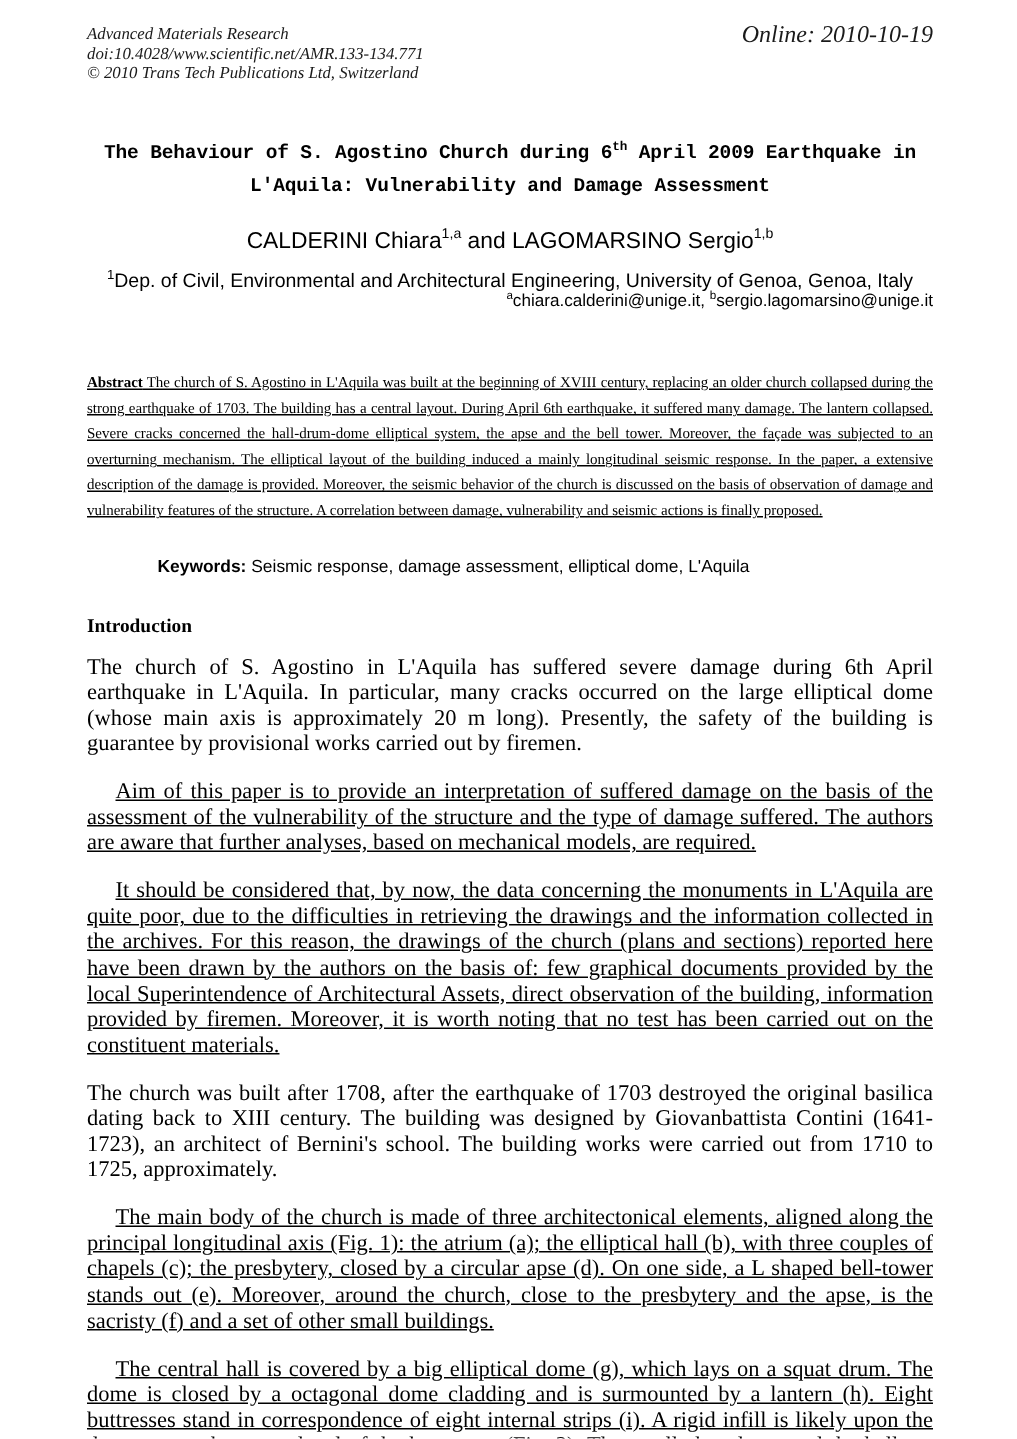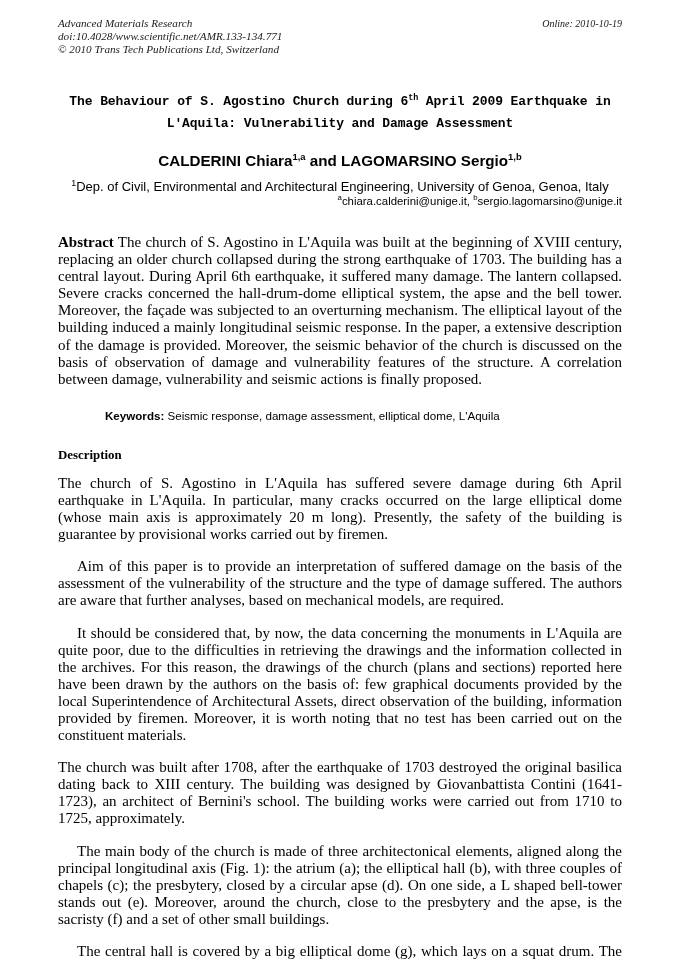--- a/index.html
+++ b/index.html
@@ -37,21 +37,21 @@
     width: 420px;
   }
   .journal-header .hdr-line {
     white-space: nowrap;
   }
   .journal-header .hdr-right {
     position: absolute;
     top: 0;
     right: 0;
     font-style: italic;
-    font-size: 10px;
+    font-size: 16px;
     white-space: nowrap;
   }
 
   
   .title {
     margin-top: 20px;
     text-align: center;
     font-family: Liberation Mono, monospace;
     font-weight: bold;
     font-size: 13px;
@@ -65,21 +65,21 @@
     line-height: 0;
   }
 
   
   .authors {
     margin-top: 17px;
     text-align: center;
     font-family: "Liberation Sans", "DejaVu Sans", sans-serif;
     font-size: 15.2px;
     line-height: 19px;
-    font-weight: bold;
+    font-weight: normal;
   }
   .authors sup {
     font-size: 0.62em;
     vertical-align: super;
     line-height: 0;
   }
 
   .affiliation {
     margin-top: 10px;
     text-align: center;
@@ -95,26 +95,27 @@
   }
   .emails {
     text-align: right;
     font-family: "Liberation Sans", "DejaVu Sans", sans-serif;
     font-size: 11.4px;
     line-height: 15px;
   }
 
   
   .abstract {
-    margin-top: 25px;
+    margin-top: 38px;
     text-align: justify;
-    font-size: 15px;
+    font-size: 10px;
     line-height: 17.1px;
     text-justify: inter-word;
     hyphens: none;
+    text-decoration: underline;
   }
   .abstract .lead {
     font-weight: bold;
   }
 
   .keywords {
     margin-top: 20px;
     font-family: "Liberation Sans", "DejaVu Sans", sans-serif;
     font-size: 11.6px;
     line-height: 16px;
@@ -134,20 +135,21 @@
   .para {
     margin-top: 9px;
     text-align: justify;
     font-size: 15px;
     line-height: 17.1px;
     hyphens: none;
   }
   .para.indent {
     margin-top: 0;
     text-indent: 19px;
+    text-decoration: underline;
   }
   .section-heading + .para {
     margin-top: 11px;
   }
 </style>
 </head>
 <body>
 
 <div class="page">
 
@@ -165,21 +167,21 @@
   <div class="authors"><span>CALDERINI Chiara</span><sup>1,a</sup><span> and </span><span>LAGOMARSINO Sergio</span><sup>1,b</sup></div>
 
   <div class="affiliation"><sup>1</sup><span>Dep. of Civil, Environmental and Architectural Engineering, University of Genoa, Genoa, Italy</span></div>
 
   <div class="emails"><sup>a</sup><span>chiara.calderini@unige.it</span><span>, </span><sup>b</sup><span>sergio.lagomarsino@unige.it</span></div>
 
   <div class="abstract"><span class="lead">Abstract</span><span> The church of S. Agostino in L'Aquila was built at the beginning of XVIII century, replacing an older church collapsed during the strong earthquake of 1703. The building has a central layout. During April 6th earthquake, it suffered many damage. The lantern collapsed. Severe cracks concerned the hall-drum-dome elliptical system, the apse and the bell tower. Moreover, the façade was subjected to an overturning mechanism. The elliptical layout of the building induced a mainly longitudinal seismic response. In the paper, a extensive description of the damage is provided. Moreover, the seismic behavior of the church is discussed on the basis of observation of damage and vulnerability features of the structure. A correlation between damage, vulnerability and seismic actions is finally proposed.</span></div>
 
   <div class="keywords"><span class="kw-label">Keywords:</span><span> Seismic response, damage assessment, elliptical dome, L'Aquila</span></div>
 
-  <h2 class="section-heading">Description</h2>
+  <h2 class="section-heading">Introduction</h2>
   <p class="para">The church of S. Agostino in L'Aquila has suffered severe damage during 6th April earthquake in L'Aquila. In particular, many cracks occurred on the large elliptical dome (whose main axis is approximately 20 m long). Presently, the safety of the building is guarantee by provisional works carried out by firemen.</p>
   <p class="para indent">Aim of this paper is to provide an interpretation of suffered damage on the basis of the assessment of the vulnerability of the structure and the type of damage suffered. The authors are aware that further analyses, based on mechanical models, are required.</p>
   <p class="para indent">It should be considered that, by now, the data concerning the monuments in L'Aquila are quite poor, due to the difficulties in retrieving the drawings and the information collected in the archives. For this reason, the drawings of the church (plans and sections) reported here have been drawn by the authors on the basis of: few graphical documents provided by the local Superintendence of Architectural Assets, direct observation of the building, information provided by firemen. Moreover, it is worth noting that no test has been carried out on the constituent materials.</p>
 
   <p class="para">The church was built after 1708, after the earthquake of 1703 destroyed the original basilica dating back to XIII century. The building was designed by Giovanbattista Contini (1641-1723), an architect of Bernini's school. The building works were carried out from 1710 to 1725, approximately.</p>
   <p class="para indent">The main body of the church is made of three architectonical elements, aligned along the principal longitudinal axis (Fig. 1): the atrium (a); the elliptical hall (b), with three couples of chapels (c); the presbytery, closed by a circular apse (d). On one side, a L shaped bell-tower stands out (e). Moreover, around the church, close to the presbytery and the apse, is the sacristy (f) and a set of other small buildings.</p>
   <p class="para indent">The central hall is covered by a big elliptical dome (g), which lays on a squat drum. The dome is closed by a octagonal dome cladding and is surmounted by a lantern (h). Eight buttresses stand in correspondence of eight internal strips (i). A rigid infill is likely upon the dome, up to the upper level of the buttresses (Fig. 2). The small chapels around the hall are covered by ribbed vaults, while the bigger ones are covered by barrel vaults.</p>
 
 </div>
 

